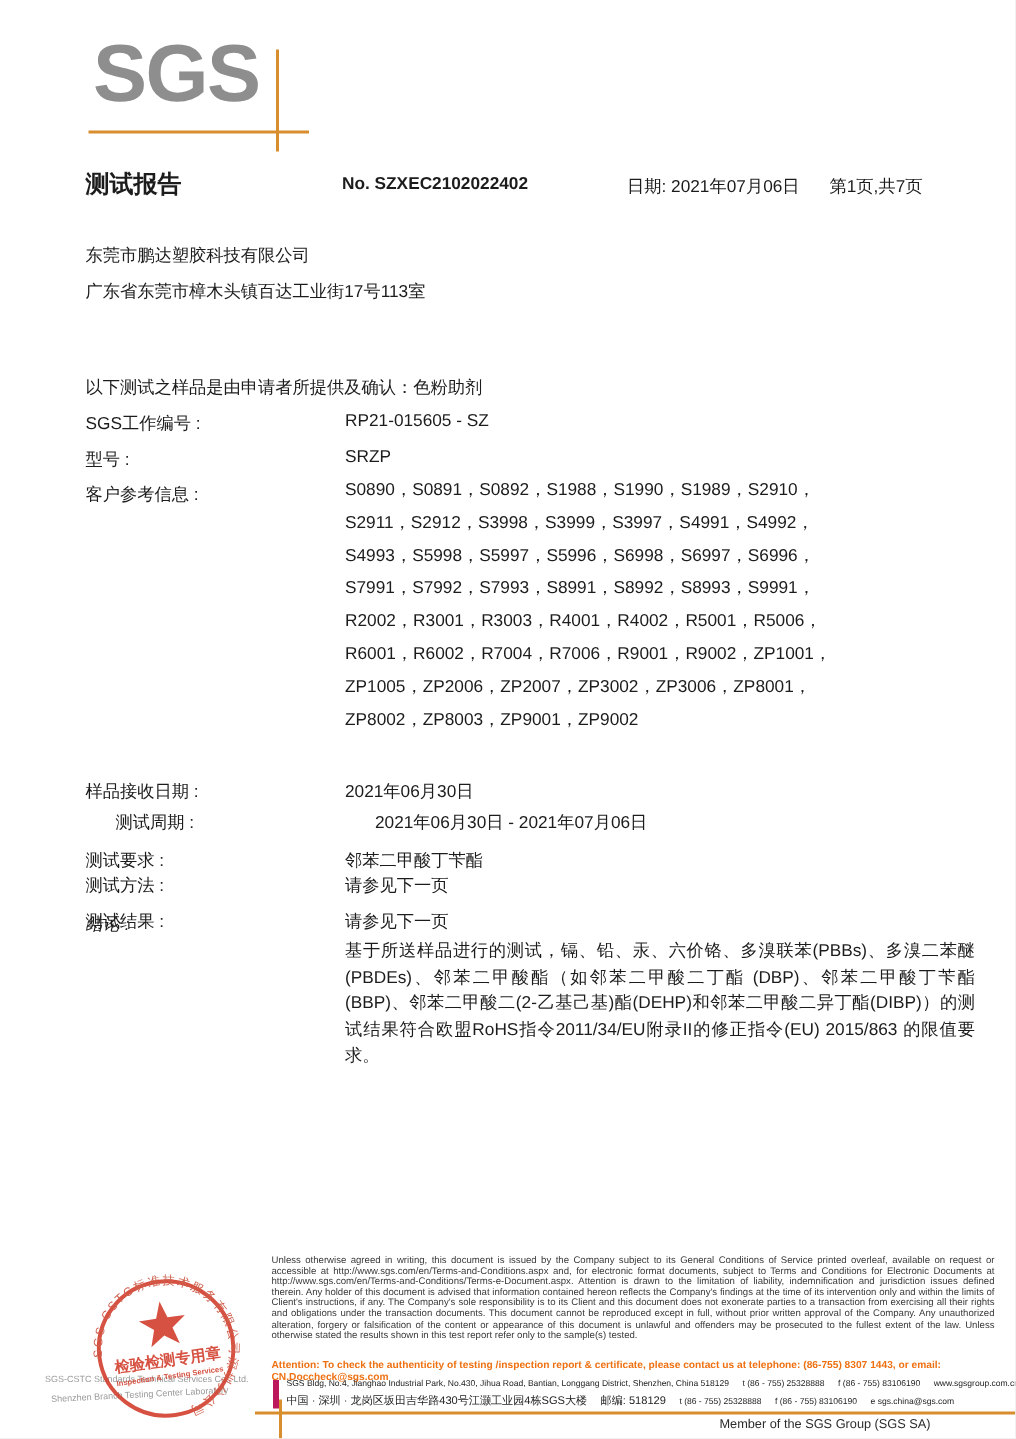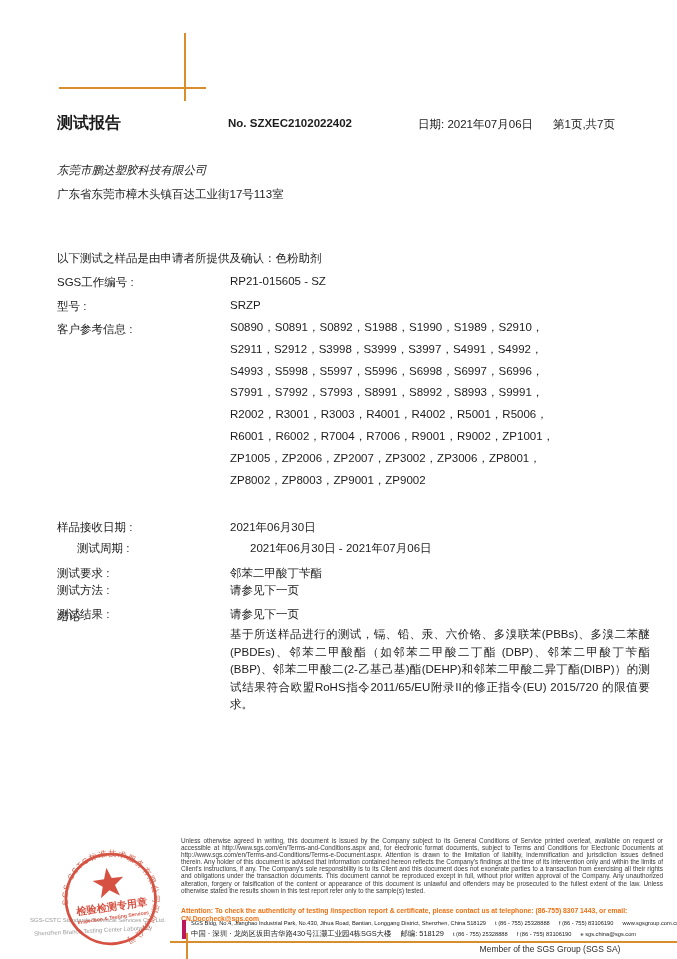--- a/index.html
+++ b/index.html
@@ -14,21 +14,21 @@
                color:#8e8e8e; letter-spacing:-1px; line-height:1; }
   .cross-v { position:absolute; left:184px; top:33px; width:2px; height:68px; background:#d98e2e; }
   .cross-h { position:absolute; left:59px; top:87px; width:147px; height:2px; background:#d98e2e; }
 
   
   .report-title { position:absolute; left:57px; top:113px; font-size:16px; font-weight:bold; }
   .report-no    { position:absolute; left:228px; top:117px; font-size:11.5px;font-weight:bold; }
   .report-date  { position:absolute; left:418px; top:117px; font-size:11.5px; }
   .report-pages { position:absolute; left:553px; top:117px; font-size:11.5px; }
 
-  .applicant-name { position:absolute; left:57px; top:163px; font-size:11.5px;font-style:italic; }
+  .applicant-name { position:absolute; left:57px; top:163px; font-size:11.5px; }
   .applicant-addr { position:absolute; left:57px; top:187px; font-size:11.5px; }
   .statement      { position:absolute; left:57px; top:251px; font-size:11.5px; }
 
   .lbl { position:absolute; left:57px;  font-size:11.5px; }
   .val { position:absolute; left:230px; font-size:11.5px; }
   .t-job  { top:275px; }
   .t-mod  { top:299px; }
   .t-ref  { top:322px; }
   .t-rcv  { top:520px; }
   .t-per  { top:541px;margin-left:20px; }
@@ -64,20 +64,21 @@
   .footer-rule   { position:absolute; left:170px; top:941px; width:507px; height:2px; background:#d98e2e; }
   .footer-tick-v { position:absolute; left:186px; top:933px; width:2px; height:26px; background:#d98e2e; }
   .member { position:absolute; left:430px; top:944px; width:240px; text-align:center;
             font-size:8.5px; color:#2b2b2b; }
 </style>
 </head>
 <body>
 
 <div class="page">
 
+  <div class="logo-text">SGS</div>
   <div class="cross-v"></div>
   <div class="cross-h"></div>
 
   <div class="report-title">测试报告</div>
   <div class="report-no">No. SZXEC2102022402</div>
   <div class="report-date">日期: 2021年07月06日</div>
   <div class="report-pages">第1页,共7页</div>
 
   <div class="applicant-name">东莞市鹏达塑胶科技有限公司</div>
   <div class="applicant-addr">广东省东莞市樟木头镇百达工业街17号113室</div>
@@ -111,21 +112,21 @@
   <div class="lbl t-req">测试要求 :</div>
   <div class="val t-req">邻苯二甲酸丁苄酯</div>
 
   <div class="lbl t-met">测试方法 :</div>
   <div class="val t-met">请参见下一页</div>
 
   <div class="lbl t-res">测试结果 :</div>
   <div class="val t-res">请参见下一页</div>
 
   <div class="lbl t-con">结论 :</div>
-  <div class="conclusion-text">基于所送样品进行的测试，镉、铅、汞、六价铬、多溴联苯(PBBs)、多溴二苯醚(PBDEs)、邻苯二甲酸酯（如邻苯二甲酸二丁酯 (DBP)、邻苯二甲酸丁苄酯(BBP)、邻苯二甲酸二(2-乙基己基)酯(DEHP)和邻苯二甲酸二异丁酯(DIBP)）的测试结果符合欧盟RoHS指令2011/65/EU附录II的修正指令(EU) 2015/720 的限值要求。</div>
+  <div class="conclusion-text">基于所送样品进行的测试，镉、铅、汞、六价铬、多溴联苯(PBBs)、多溴二苯醚(PBDEs)、邻苯二甲酸酯（如邻苯二甲酸二丁酯 (DBP)、邻苯二甲酸丁苄酯(BBP)、邻苯二甲酸二(2-乙基己基)酯(DEHP)和邻苯二甲酸二异丁酯(DIBP)）的测试结果符合欧盟RoHS指令2011/34/EU附录II的修正指令(EU) 2015/863 的限值要求。</div>
 
   <div class="lab-line1">SGS-CSTC Standards Technical Services Co., Ltd.</div>
   <div class="lab-line2">Shenzhen Branch Testing Center Laboratory</div>
 
   <svg class="stamp-svg" viewBox="0 0 110 104">
     <circle cx="55" cy="50" r="44" fill="none" stroke="#d13a28" stroke-width="2.6"></circle>
     <path id="ringPath" d="M 13,50 a 42,42 0 1 1 84,0 a 42,42 0 1 1 -84,0" fill="none"></path>
     <text font-size="8" fill="#c94a35" letter-spacing="1.2">
       <textPath href="#ringPath">SGS-CSTC标准技术服务有限公司深圳分公司</textPath>
     </text>

